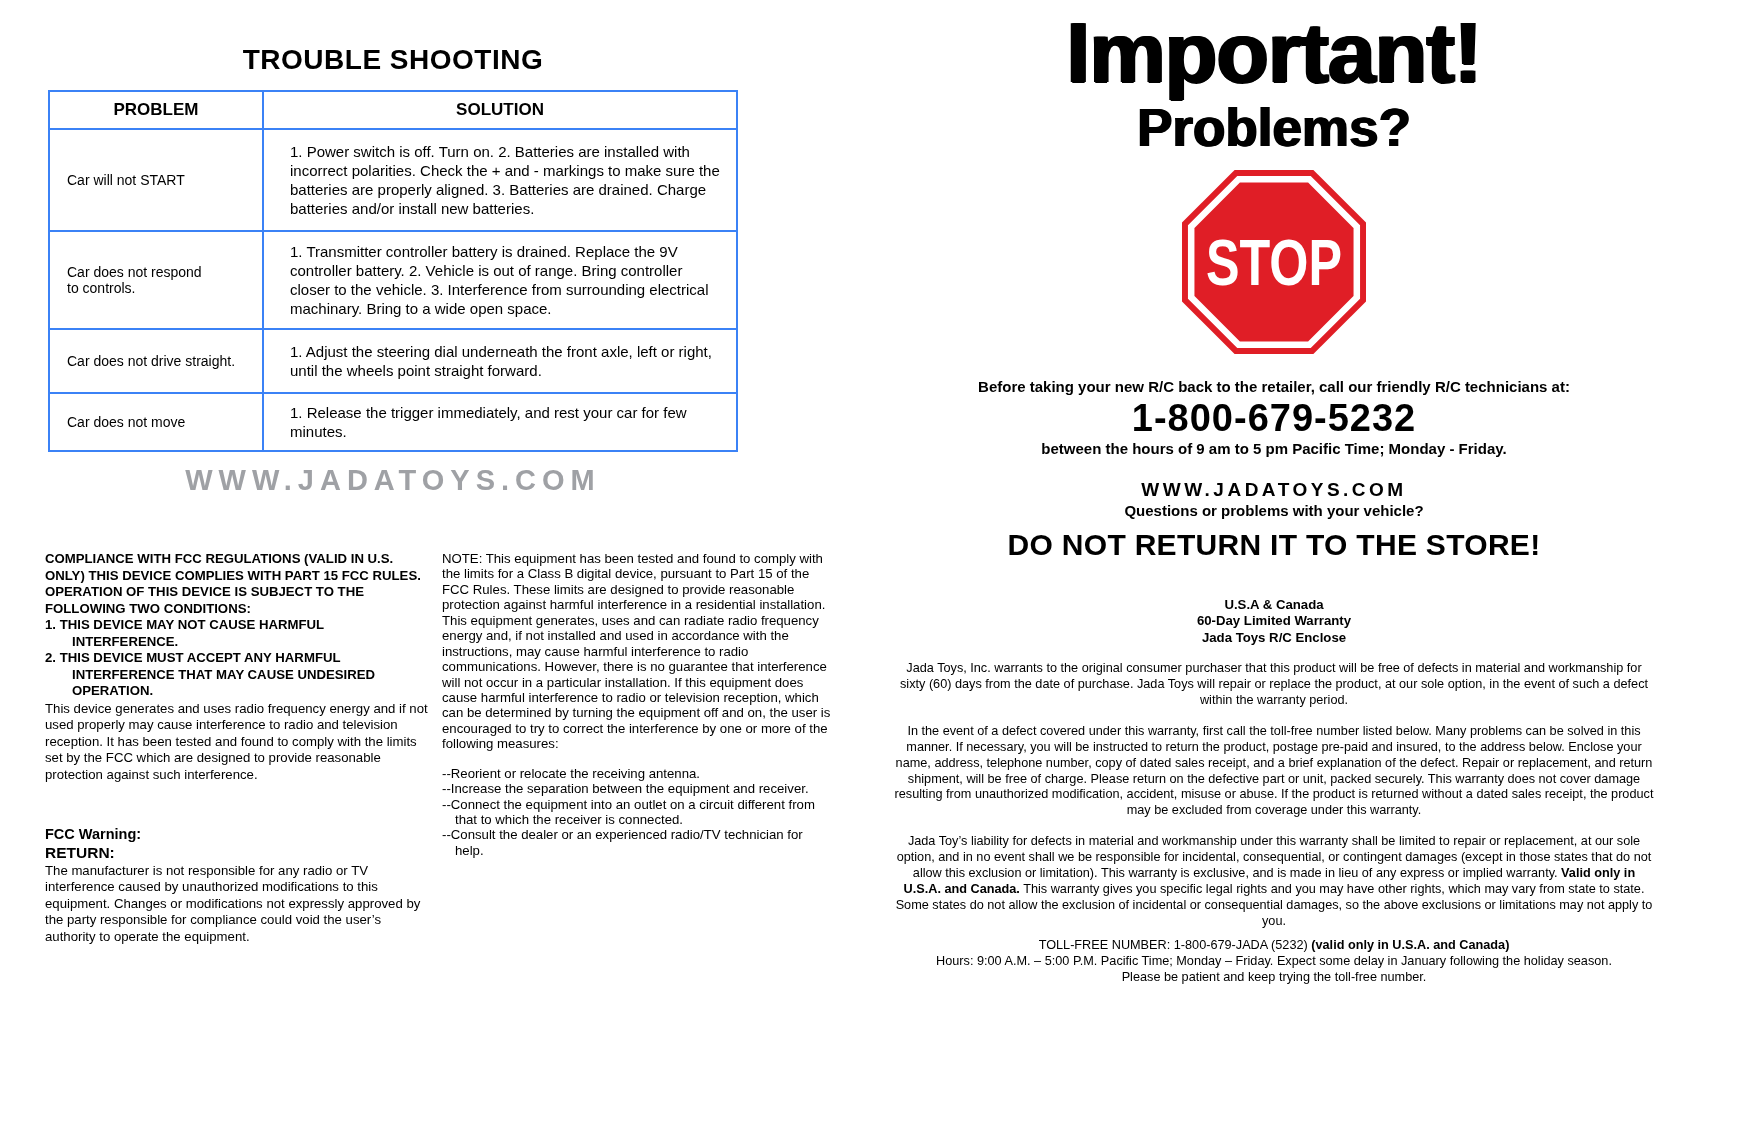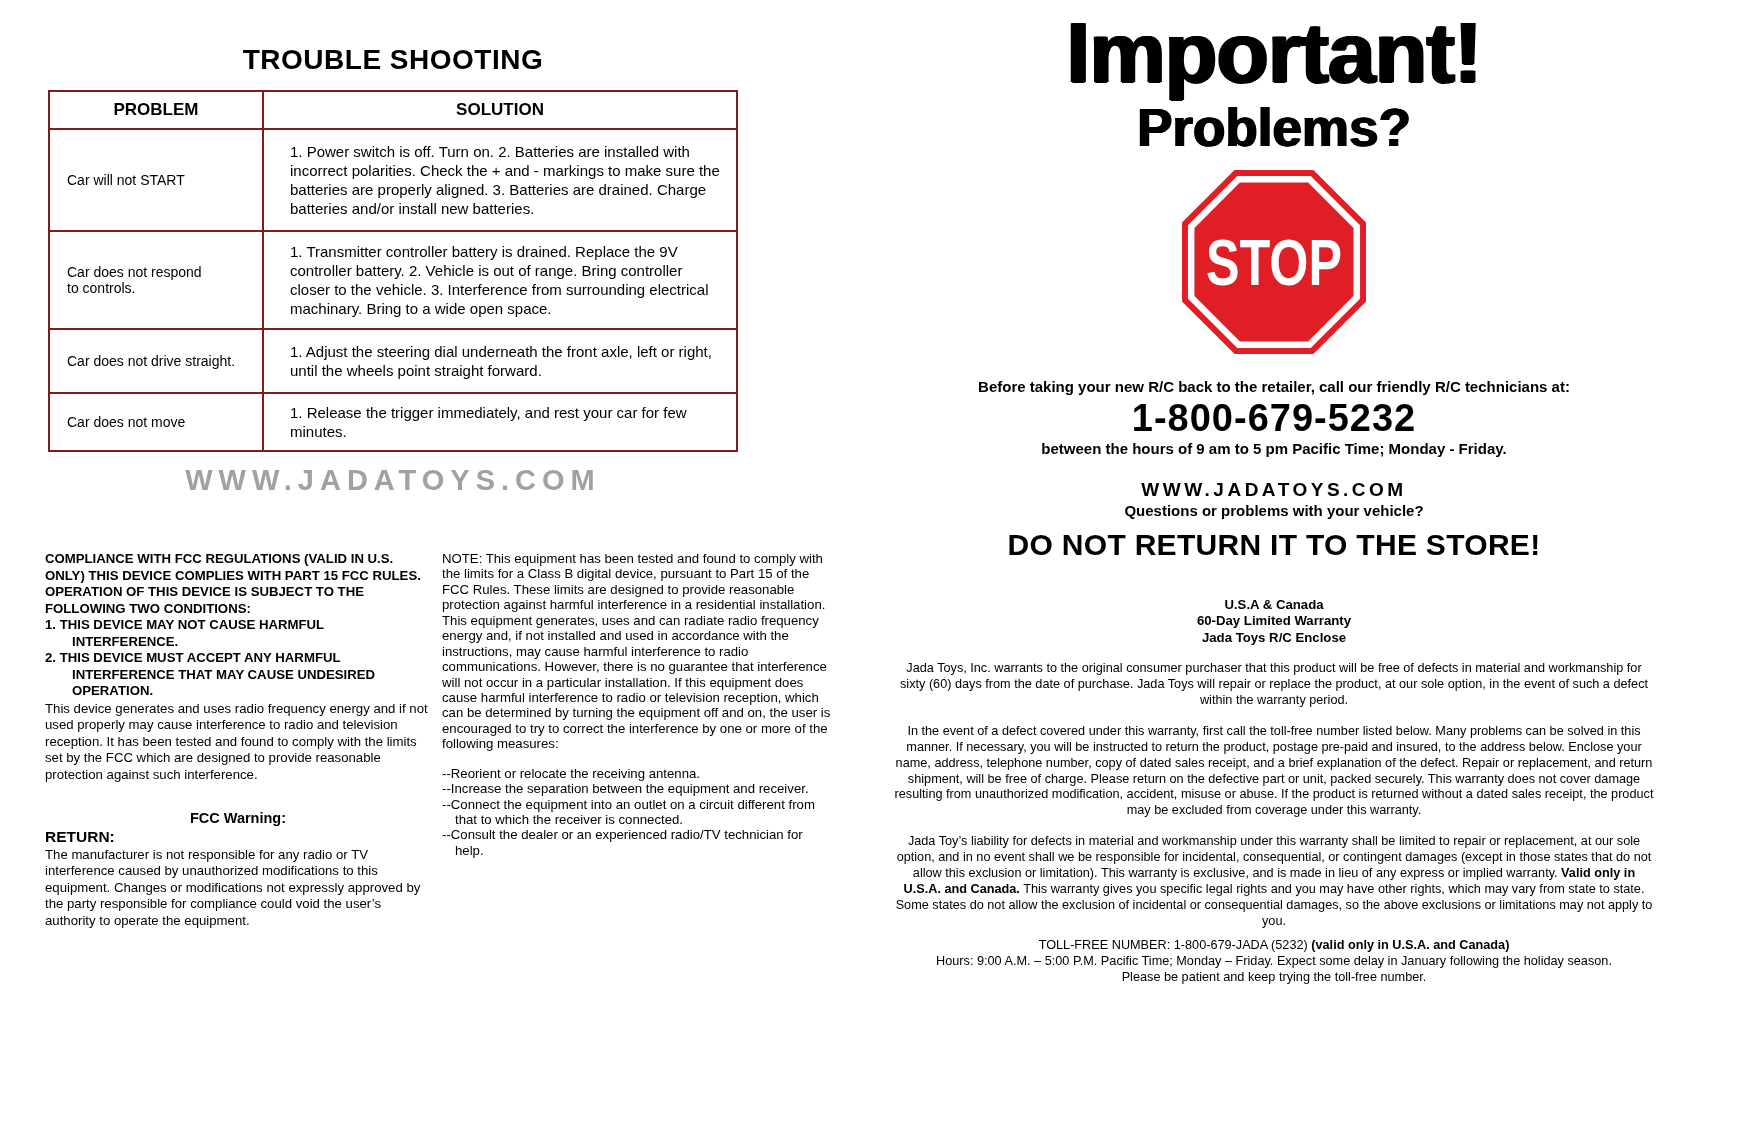--- a/index.html
+++ b/index.html
@@ -9,37 +9,37 @@
     overflow:hidden;
   }
   
   .ts-title{
     position:absolute;left:48px;top:44px;width:690px;text-align:center;
     font-size:28px;font-weight:bold;letter-spacing:.5px;
   }
   .ts-table{
     position:absolute;left:48px;top:90px;width:690px;border-collapse:collapse;
   }
-  .ts-table td,.ts-table th{border:2px solid #7f1d1d;vertical-align:middle;}
+  .ts-table td,.ts-table th{border:2px solid #3b82f6;vertical-align:middle;}
   .ts-table th{height:34px;font-size:17px;font-weight:bold;text-align:center;}
   .col-problem{width:214px;}
   .cell-problem{font-size:14px;padding-left:17px;white-space:pre-line;}
   .cell-solution{font-size:15px;line-height:1.27;padding:8px 14px 8px 26px;}
   .r1{height:102px}.r2{height:98px}.r3{height:64px}.r4{height:58px}
   .site-logo-gray{
     position:absolute;left:48px;top:464px;width:690px;text-align:center;
     font-size:29px;font-weight:bold;letter-spacing:6px;color:#9fa1a5;
   }
   .fcc-col{position:absolute;top:551px;font-size:13.2px;line-height:1.25;}
   .fcc-col-a{left:45px;width:386px;}
   .fcc-col-b{left:442px;width:392px;line-height:1.17;}
   .fcc-head{font-weight:bold;}
   .fcc-cond{font-weight:bold;padding-left:27px;text-indent:-27px;}
   .fcc-body{margin-top:1px;}
-  .fcc-warning{font-weight:bold;font-size:14.5px;margin-top:26px;text-align:center;}
+  .fcc-warning{font-weight:bold;font-size:14.5px;margin-top:42px;}
   .fcc-caution{font-weight:bold;font-size:15.5px;}
   .measures{margin-top:14px;}
   .measure{padding-left:13px;text-indent:-13px;}
   
   .right-page{
     position:absolute;left:893px;top:0;width:762px;text-align:center;
   }
   .big-important{
     font-size:86px;font-weight:bold;line-height:1.04;margin-top:8px;
     letter-spacing:-1px;

